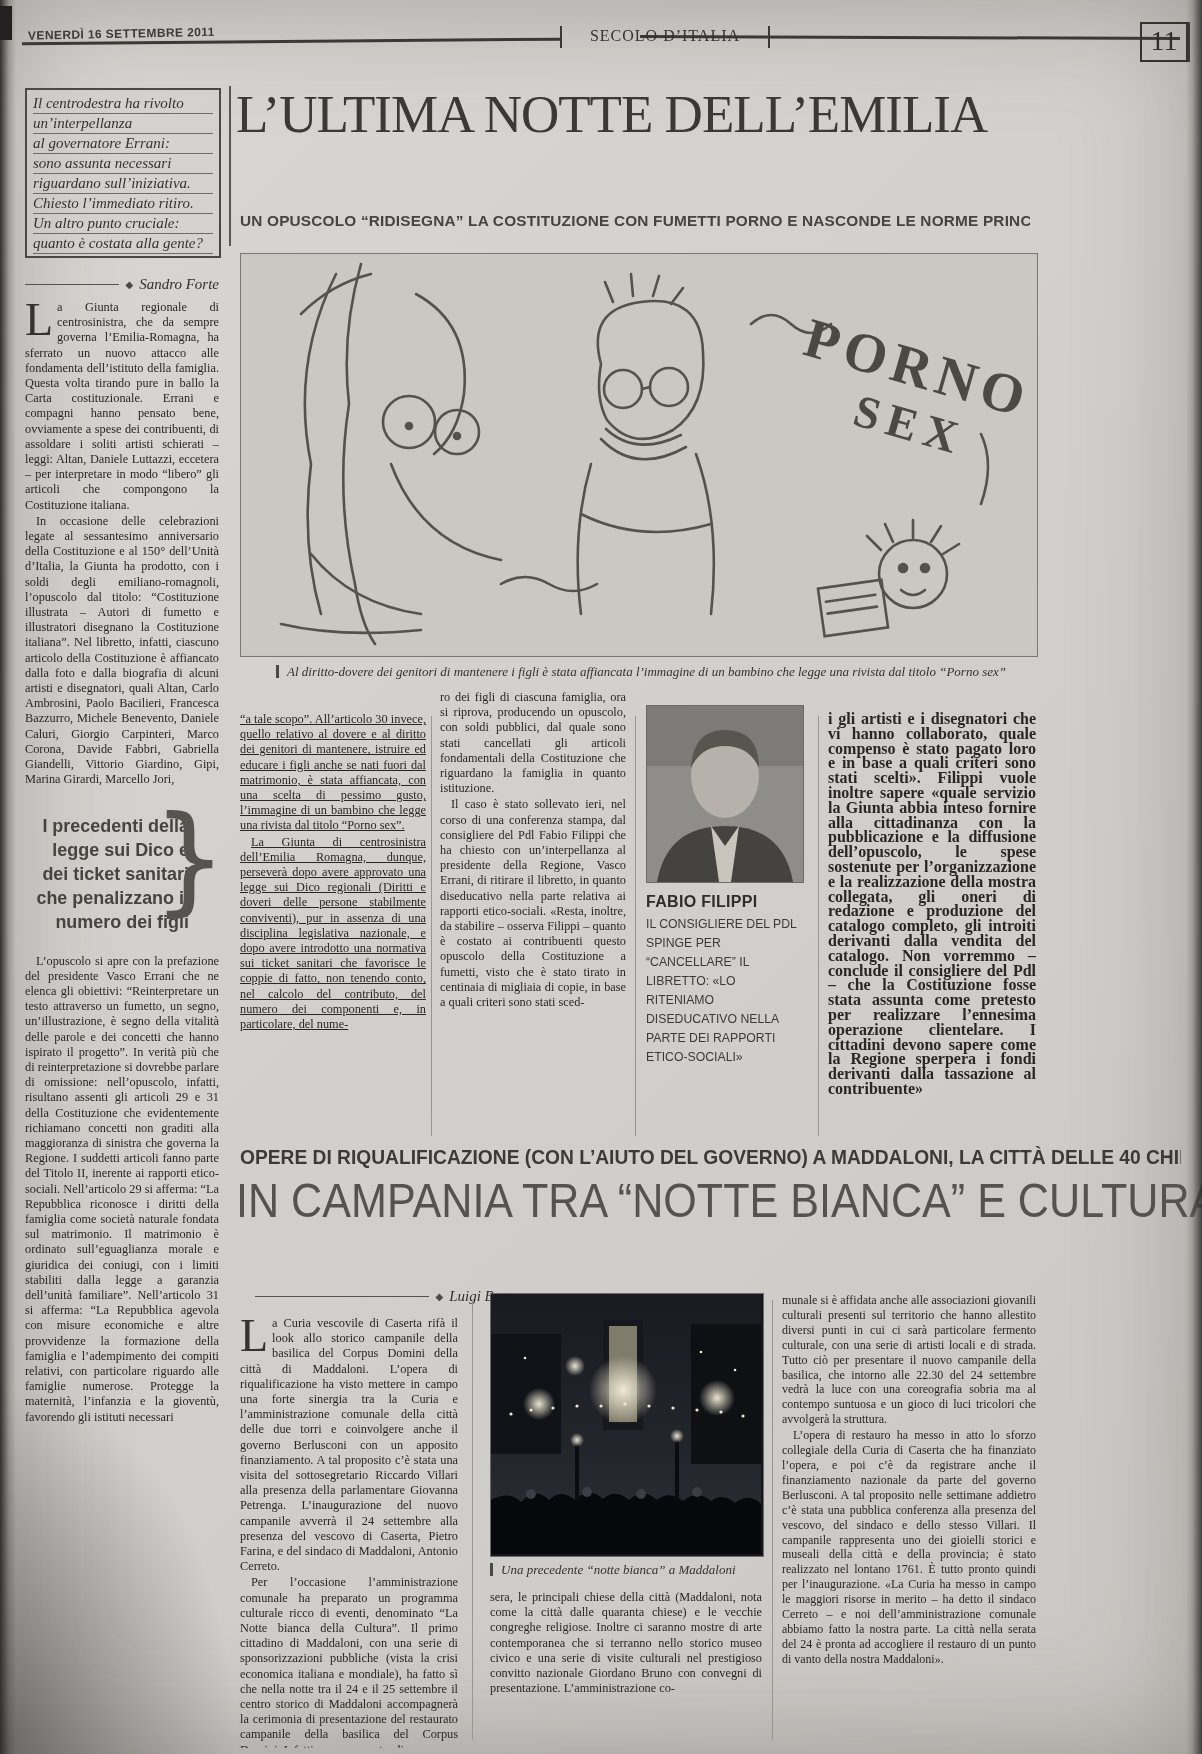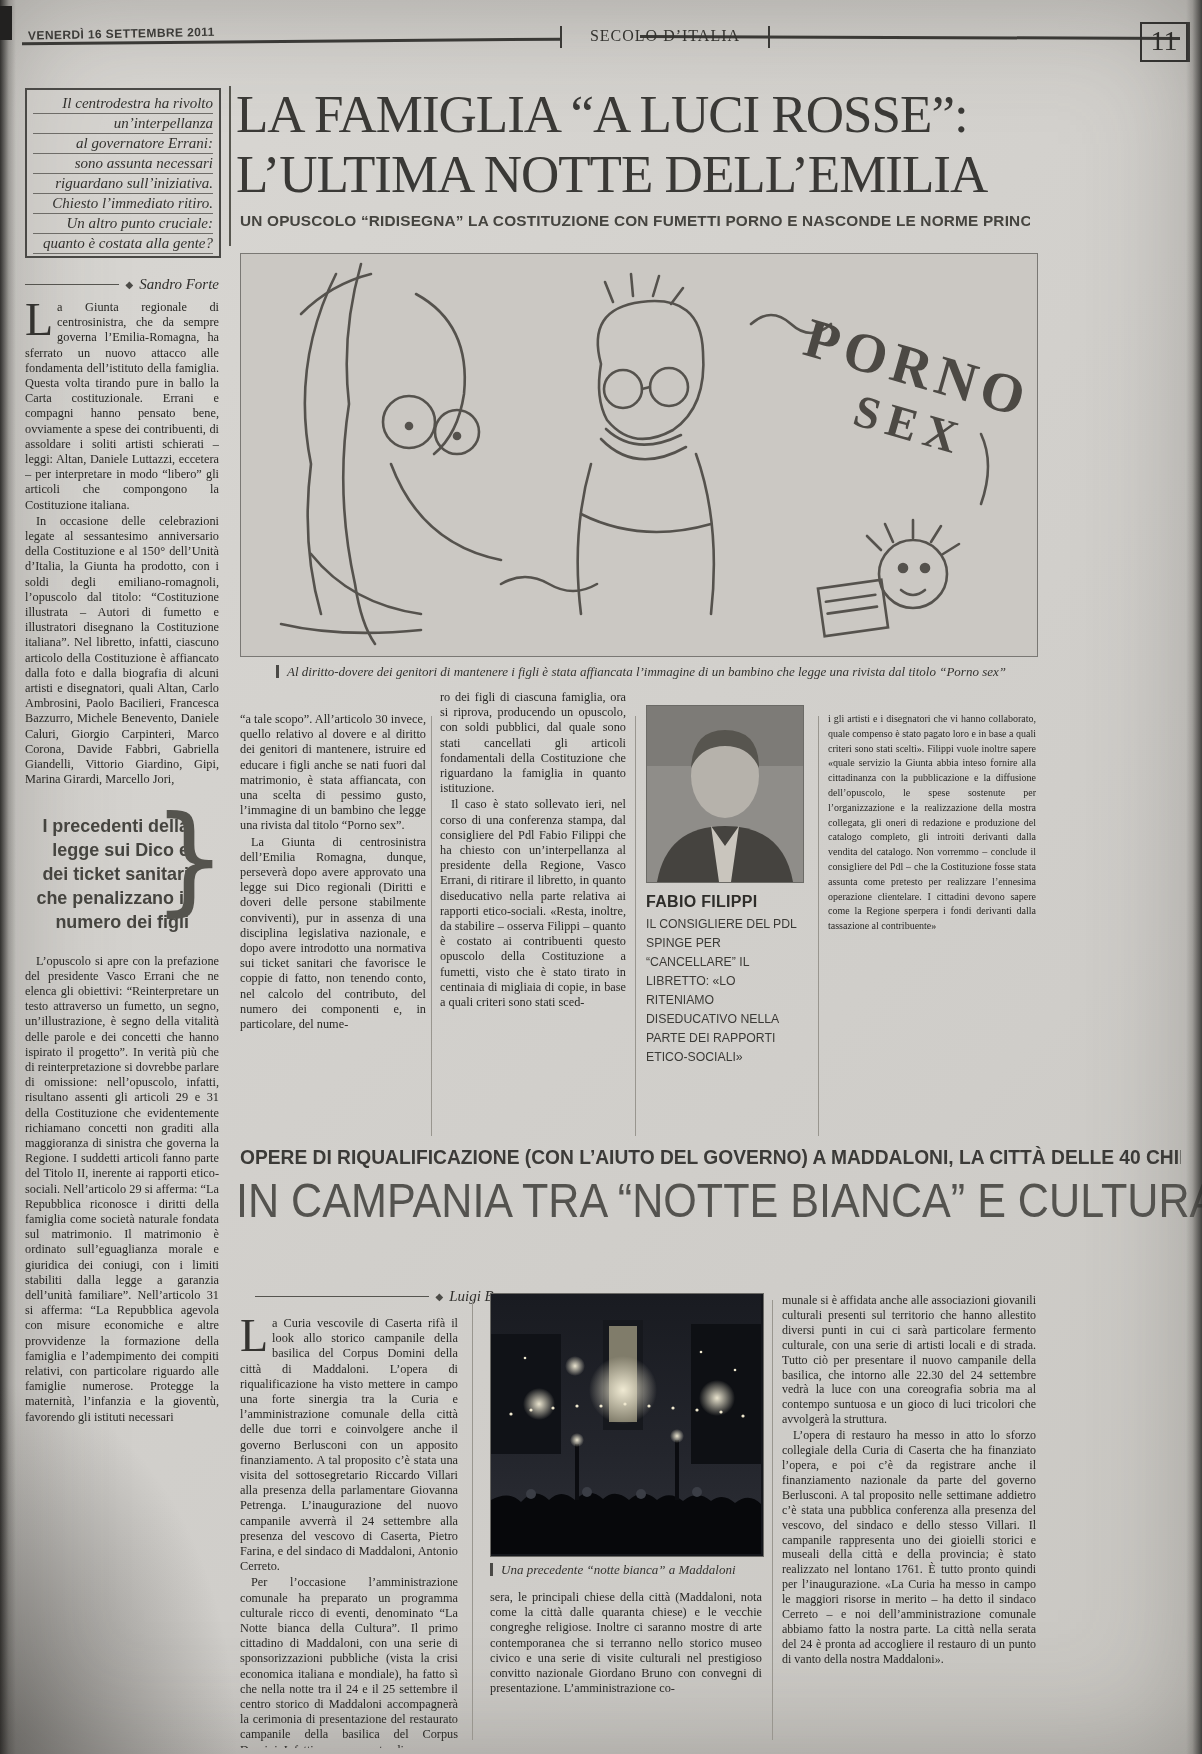--- a/index.html
+++ b/index.html
@@ -15,21 +15,21 @@
   .top-chip{left:0;top:6px;width:12px;height:34px;background:#222120;}
   
   .rule{background:#3a3936;}
   .hdr-date{left:28px;top:26px;width:260px;font:700 12px "Liberation Sans",sans-serif;color:#3c3b38;letter-spacing:.4px;transform:rotate(-1.2deg);}
   .hdr-rule-l{left:22px;top:40px;width:540px;height:3px;transform:rotate(-.5deg);}
   .hdr-rule-r{left:640px;top:36px;width:540px;height:3px;transform:rotate(.2deg);}
   .masthead{left:560px;top:26px;width:190px;font:400 16px "Liberation Serif",serif;color:#34332f;letter-spacing:1px;border-left:2px solid #3a3936;border-right:2px solid #3a3936;padding:1px 8px 3px 8px;text-align:center;}
   .pagenum{left:1140px;top:22px;width:44px;height:36px;border:2px solid #333230;border-right:4px solid #333230;font:400 28px "Liberation Serif",serif;text-align:center;line-height:34px;color:#2e2d2a;}
   
   .teaser{left:25px;top:88px;width:196px;border:2px solid #4a4946;background:rgba(210,208,203,.45);padding:4px 6px 2px 6px;box-sizing:border-box;}
-  .teaser .line{font:italic 400 15px "Liberation Serif",serif;color:#33322f;text-align:right;border-bottom:1.5px solid #6e6c68;line-height:19px;height:19px;white-space:nowrap;overflow:hidden;}
+  .teaser .line{font:italic 400 15px "Liberation Serif",serif;color:#33322f;border-bottom:1.5px solid #6e6c68;line-height:19px;height:19px;white-space:nowrap;overflow:hidden;}
   
   .hl{left:236px;top:84px;width:802px;font:400 53px "Liberation Serif",serif;color:#39383504;color:#3a3936;line-height:60px;letter-spacing:-1px;white-space:nowrap;}
   .subhead{left:240px;top:212px;width:798px;font:700 15.5px "Liberation Sans",sans-serif;color:#45443f;letter-spacing:.2px;transform:scaleX(.99);transform-origin:left;white-space:nowrap;}
   .vrule-hl{left:229px;top:86px;width:2px;height:160px;background:#57564f;}
   
   .byline{display:flex;align-items:center;gap:6px;}
   .byline .bl-line{flex:1;height:0;border-top:1.5px solid #55544f;}
   .byline .diamond{font-size:10px;color:#4c4b47;line-height:1;}
   .byline .bl-name{font:italic 400 15px "Liberation Serif",serif;color:#302f2c;}
   
@@ -74,21 +74,20 @@
     <div class="line">al governatore Errani:</div>
     <div class="line">sono assunta necessari</div>
     <div class="line">riguardano sull’iniziativa.</div>
     <div class="line">Chiesto l’immediato ritiro.</div>
     <div class="line">Un altro punto cruciale:</div>
     <div class="line">quanto è costata alla gente?</div>
   </div>
 
   <div class="abs vrule-hl"></div>
   <div class="abs hl" style="height:130px;">
-    <div>LA FAMIGLIA “A LUCI ROSSE”:</div>
     <div>L’ULTIMA NOTTE DELL’EMILIA</div>
   </div>
   <div class="abs subhead">UN OPUSCOLO “RIDISEGNA” LA COSTITUZIONE CON FUMETTI PORNO E NASCONDE LE NORME PRINCIPALI</div>
 
   <div class="abs" style="left:25px;top:276px;width:194px;">
     <div class="byline">
       <span class="bl-line"></span>
       <span class="diamond">◆</span>
       <span class="bl-name">Sandro Forte</span>
     </div>
@@ -144,21 +143,21 @@
         <path d="M40,370 q60,14 140,6"></path>
       </g>
       <g fill="#4c4944" font-family="Liberation Serif, serif" font-weight="bold">
         <text x="560" y="100" font-size="56" letter-spacing="6" transform="rotate(16 560 100)">PORNO</text>
         <text x="610" y="170" font-size="46" letter-spacing="8" transform="rotate(16 610 170)">SEX</text>
       </g>
     </svg>
   </div>
   <div class="abs imgcaption"><span class="capbar"></span><span>Al diritto-dovere dei genitori di mantenere i figli è stata affiancata l’immagine di un bambino che legge una rivista dal titolo “Porno sex”</span></div>
 
-  <div class="abs body-col" style="left:240px;top:712px;width:186px;height:426px;">
+  <div class="abs body-col" style="left:240px;top:712px;width:186px;height:426px;text-decoration:underline;">
     <p class="first">“a tale scopo”. All’articolo 30 invece, quello relativo al dovere e al diritto dei genitori di mantenere, istruire ed educare i figli anche se nati fuori dal matrimonio, è stata affiancata, con una scelta di pessimo gusto, l’immagine di un bambino che legge una rivista dal titolo “Porno sex”.</p>
     <p>La Giunta di centrosinistra dell’Emilia Romagna, dunque, perseverà dopo avere approvato una legge sui Dico regionali (Diritti e doveri delle persone stabilmente conviventi), pur in assenza di una disciplina legislativa nazionale, e dopo avere introdotto una normativa sui ticket sanitari che favorisce le coppie di fatto, non tenendo conto, nel calcolo del contributo, del numero dei componenti e, in particolare, del nume-</p>
   </div>
   <div class="abs colrule" style="left:431px;top:716px;height:420px;"></div>
   <div class="abs body-col" style="left:440px;top:690px;width:186px;height:426px;">
     <p class="first">ro dei figli di ciascuna famiglia, ora si riprova, producendo un opuscolo, con soldi pubblici, dal quale sono stati cancellati gli articoli fondamentali della Costituzione che riguardano la famiglia in quanto istituzione.</p>
     <p>Il caso è stato sollevato ieri, nel corso di una conferenza stampa, dal consigliere del Pdl Fabio Filippi che ha chiesto con un’interpellanza al presidente della Regione, Vasco Errani, di ritirare il libretto, in quanto diseducativo nella parte relativa ai rapporti etico-sociali. «Resta, inoltre, da stabilire – osserva Filippi – quanto è costato ai contribuenti questo opuscolo della Costituzione a fumetti, visto che è stato tirato in centinaia di migliaia di copie, in base a quali criteri sono stati sced-</p>
   </div>
   <div class="abs colrule" style="left:635px;top:716px;height:420px;"></div>
 
@@ -171,21 +170,21 @@
         <path d="M44,62 q2,-38 34,-38 q34,0 34,38 q-10,-22 -34,-22 q-24,0 -34,22" fill="#57554f"></path>
         <path d="M10,176 q10,-56 68,-56 q58,0 68,56 Z" fill="#45433f"></path>
         <path d="M64,120 l14,20 l14,-20 l-8,56 h-12 Z" fill="#c9c5bd"></path>
       </svg>
     </div>
     <div class="fil-name">FABIO FILIPPI</div>
     <div class="fil-role">IL CONSIGLIERE DEL PDL SPINGE PER “CANCELLARE” IL LIBRETTO: «LO RITENIAMO DISEDUCATIVO NELLA PARTE DEI RAPPORTI ETICO-SOCIALI»</div>
   </div>
 
   <div class="abs colrule" style="left:818px;top:716px;height:420px;"></div>
-  <div class="abs body-col" style="left:828px;top:712px;width:208px;height:426px;font-size:10px;line-height:14.8px;">
+  <div class="abs body-col" style="left:828px;top:712px;width:208px;height:426px;font-size:16px;line-height:14.8px;font-weight:bold;">
     <p class="first">i gli artisti e i disegnatori che vi hanno collaborato, quale compenso è stato pagato loro e in base a quali criteri sono stati scelti». Filippi vuole inoltre sapere «quale servizio la Giunta abbia inteso fornire alla cittadinanza con la pubblicazione e la diffusione dell’opuscolo, le spese sostenute per l’organizzazione e la realizzazione della mostra collegata, gli oneri di redazione e produzione del catalogo completo, gli introiti derivanti dalla vendita del catalogo. Non vorremmo – conclude il consigliere del Pdl – che la Costituzione fosse stata assunta come pretesto per realizzare l’ennesima operazione clientelare. I cittadini devono sapere come la Regione sperpera i fondi derivanti dalla tassazione al contribuente»</p>
   </div>
 
   <div class="abs kicker">OPERE DI RIQUALIFICAZIONE (CON L’AIUTO DEL GOVERNO) A MADDALONI, LA CITTÀ DELLE 40 CHIESE</div>
   <div class="abs hl2" style="height:62px;">IN CAMPANIA TRA “NOTTE BIANCA” E CULTURA</div>
 
   <div class="abs" style="left:255px;top:1288px;width:440px;">
     <div class="byline">
       <span class="bl-line"></span>
       <span class="diamond">◆</span>

